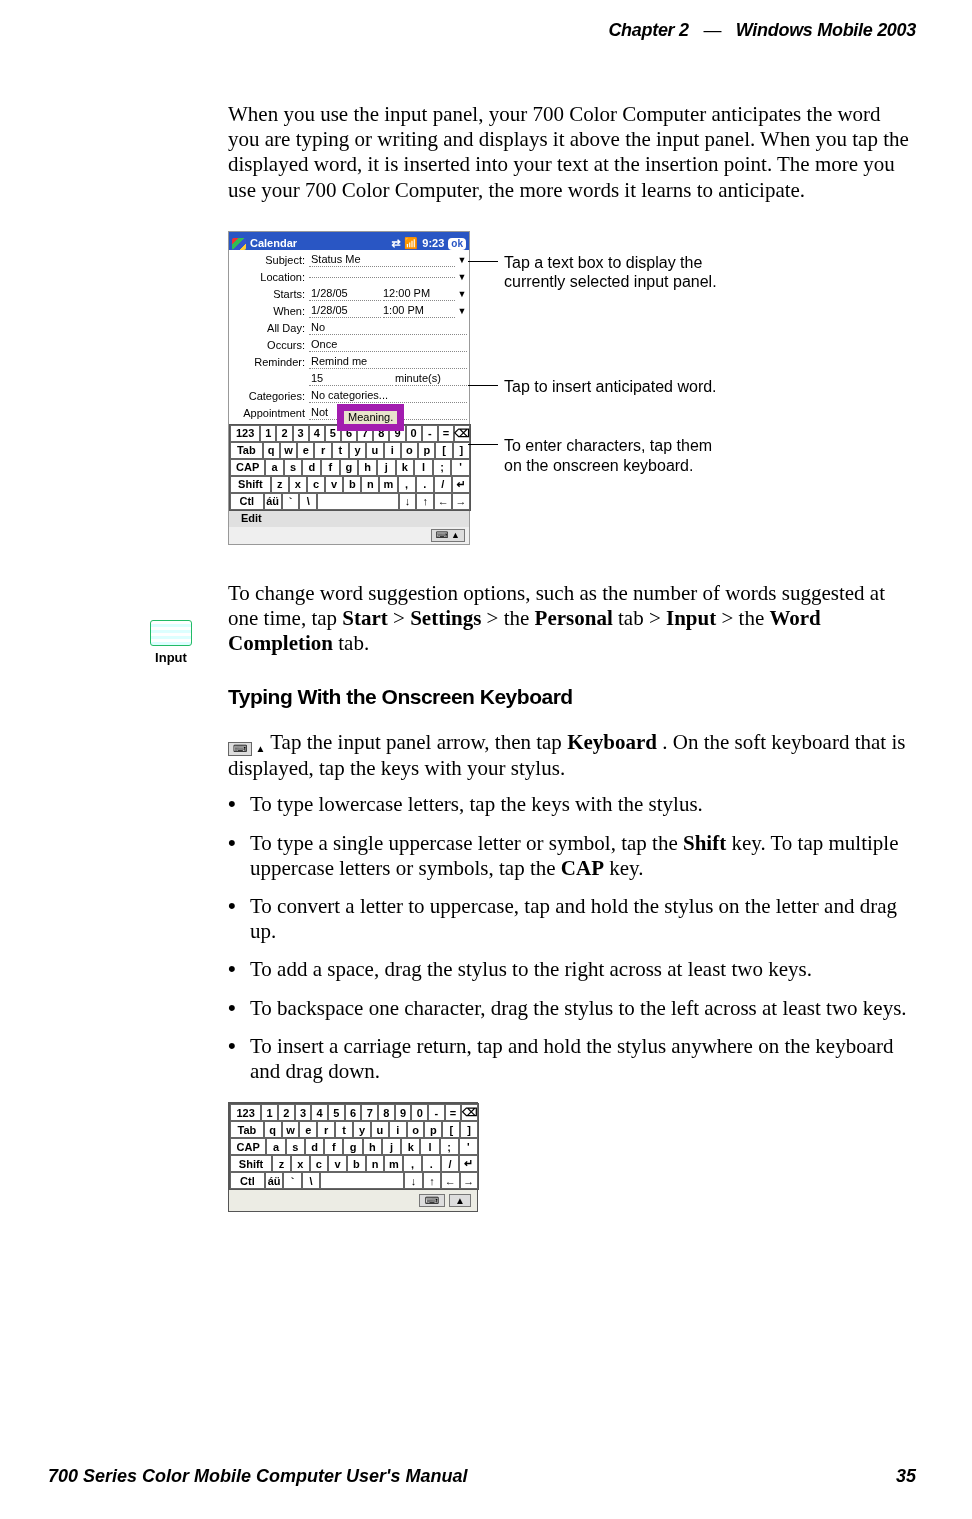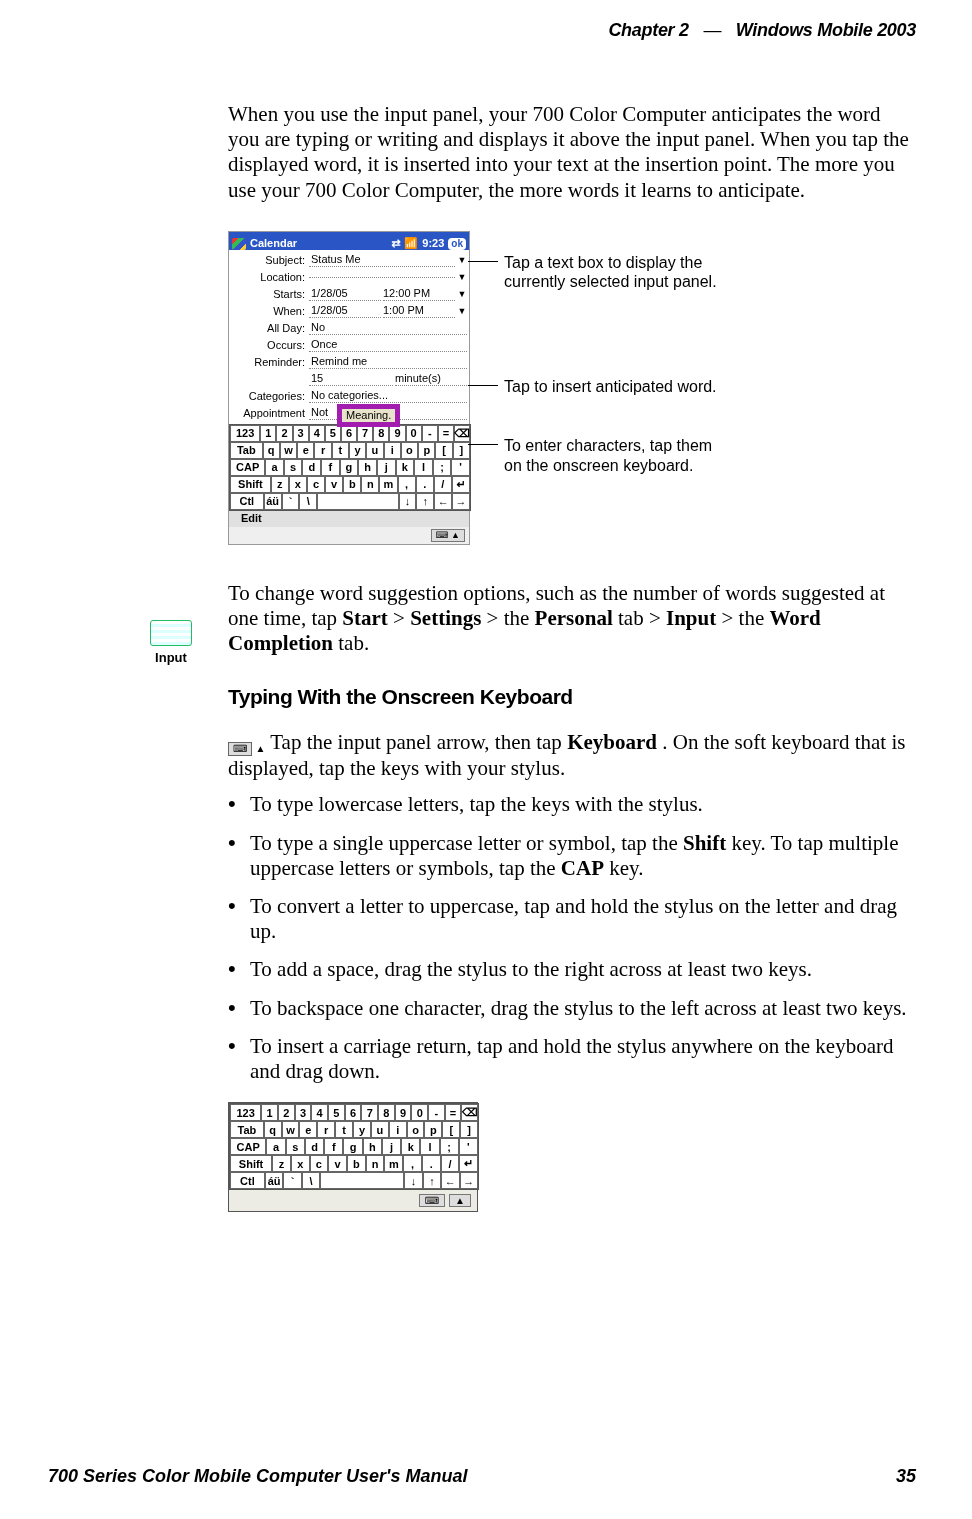--- a/index.html
+++ b/index.html
@@ -57,21 +57,21 @@
   }
   .shot .form{background:#fff;padding:2px 2px 2px 2px;}
   .shot .form .row{display:flex;align-items:center;height:17px;gap:2px;}
   .shot .form .lbl{width:74px;text-align:right;font-size:11px;padding-right:2px;}
   .shot .form .val{flex:1;font-size:11px;border-bottom:1px dotted #888;padding-left:2px;position:relative;}
   .shot .form .val2{width:72px;font-size:11px;border-bottom:1px dotted #888;}
   .shot .form .tri{width:10px;font-size:9px;color:#000;text-align:center;}
   .suggest{
     position:absolute;
     left:28px;top:-2px;
-    background:#e8e4cc;border:5px solid #a21caf;padding:0 4px;font-size:11px;
+    background:#e8e4cc;border:7px solid #a21caf;padding:0 4px;font-size:11px;
   }
   .shot .ed{background:#e0e0e0;height:16px;display:flex;align-items:center;padding-left:12px;font-weight:bold;}
   .shot .kbpanel{display:flex;justify-content:flex-end;padding:2px 4px;}
   .shot .kbico{border:1px solid #777;background:#ddd;padding:0 4px;font-size:9px;}
 
   .kb{border:1px solid #555;background:#fff;font-family:Tahoma,Arial,sans-serif;width:240px;user-select:none;}
   .kb .krow{display:flex;}
   .kb .k{
     border:1px solid #666;
     background:#fff;

